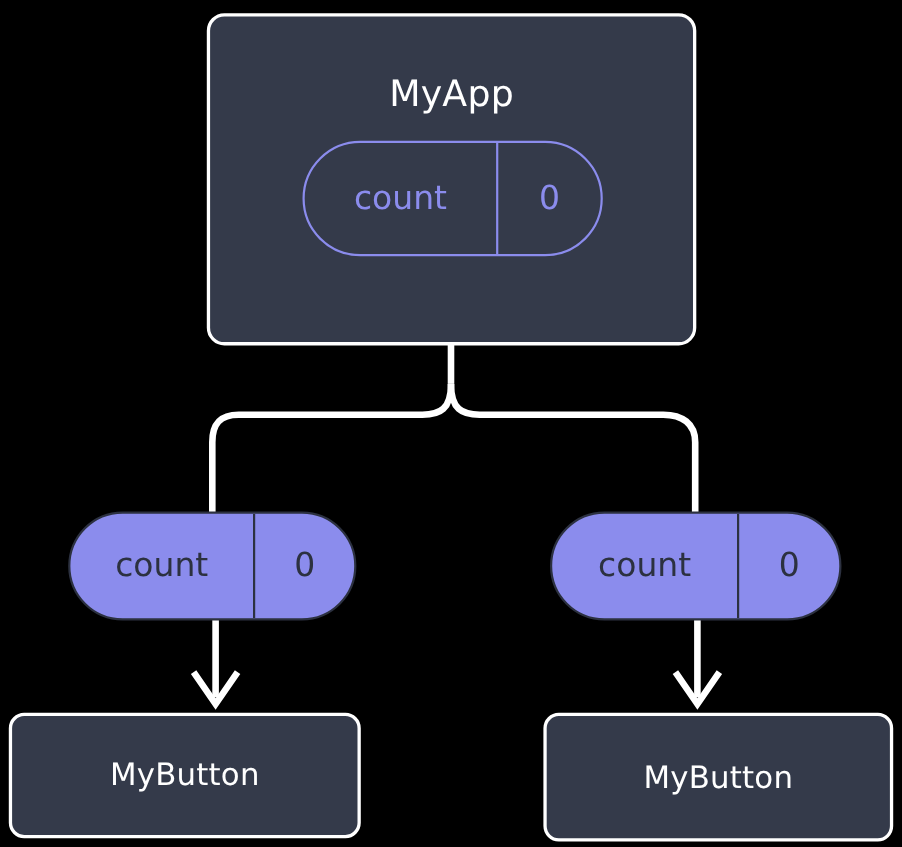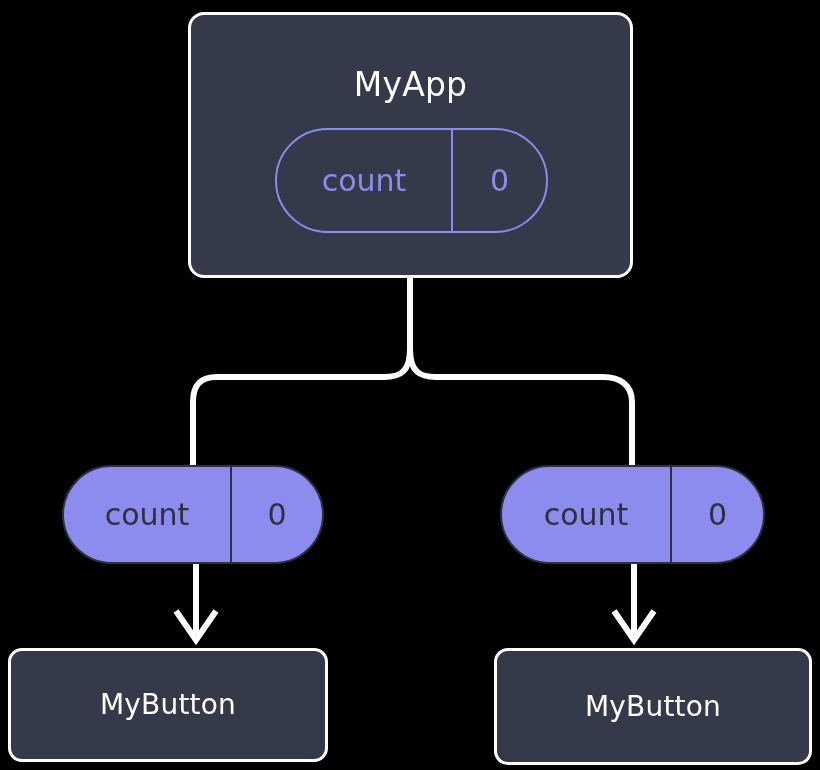--- a/index.html
+++ b/index.html
@@ -44,21 +44,21 @@
     font-size: 33px;
     font-weight: 400;
     letter-spacing: 0.2px;
     line-height: 1;
     white-space: nowrap;
   }
   #box-myapp {
     left: 188px;
     top: 12px;
     width: 445px;
-    height: 266px;
+    height: 302px;
     border-radius: 16px;
   }
   #box-myapp .comp-title {
     margin-top: 53px;
   }
   .btn-box {
     width: 320px;
     height: 114px;
     justify-content: center;
   }

